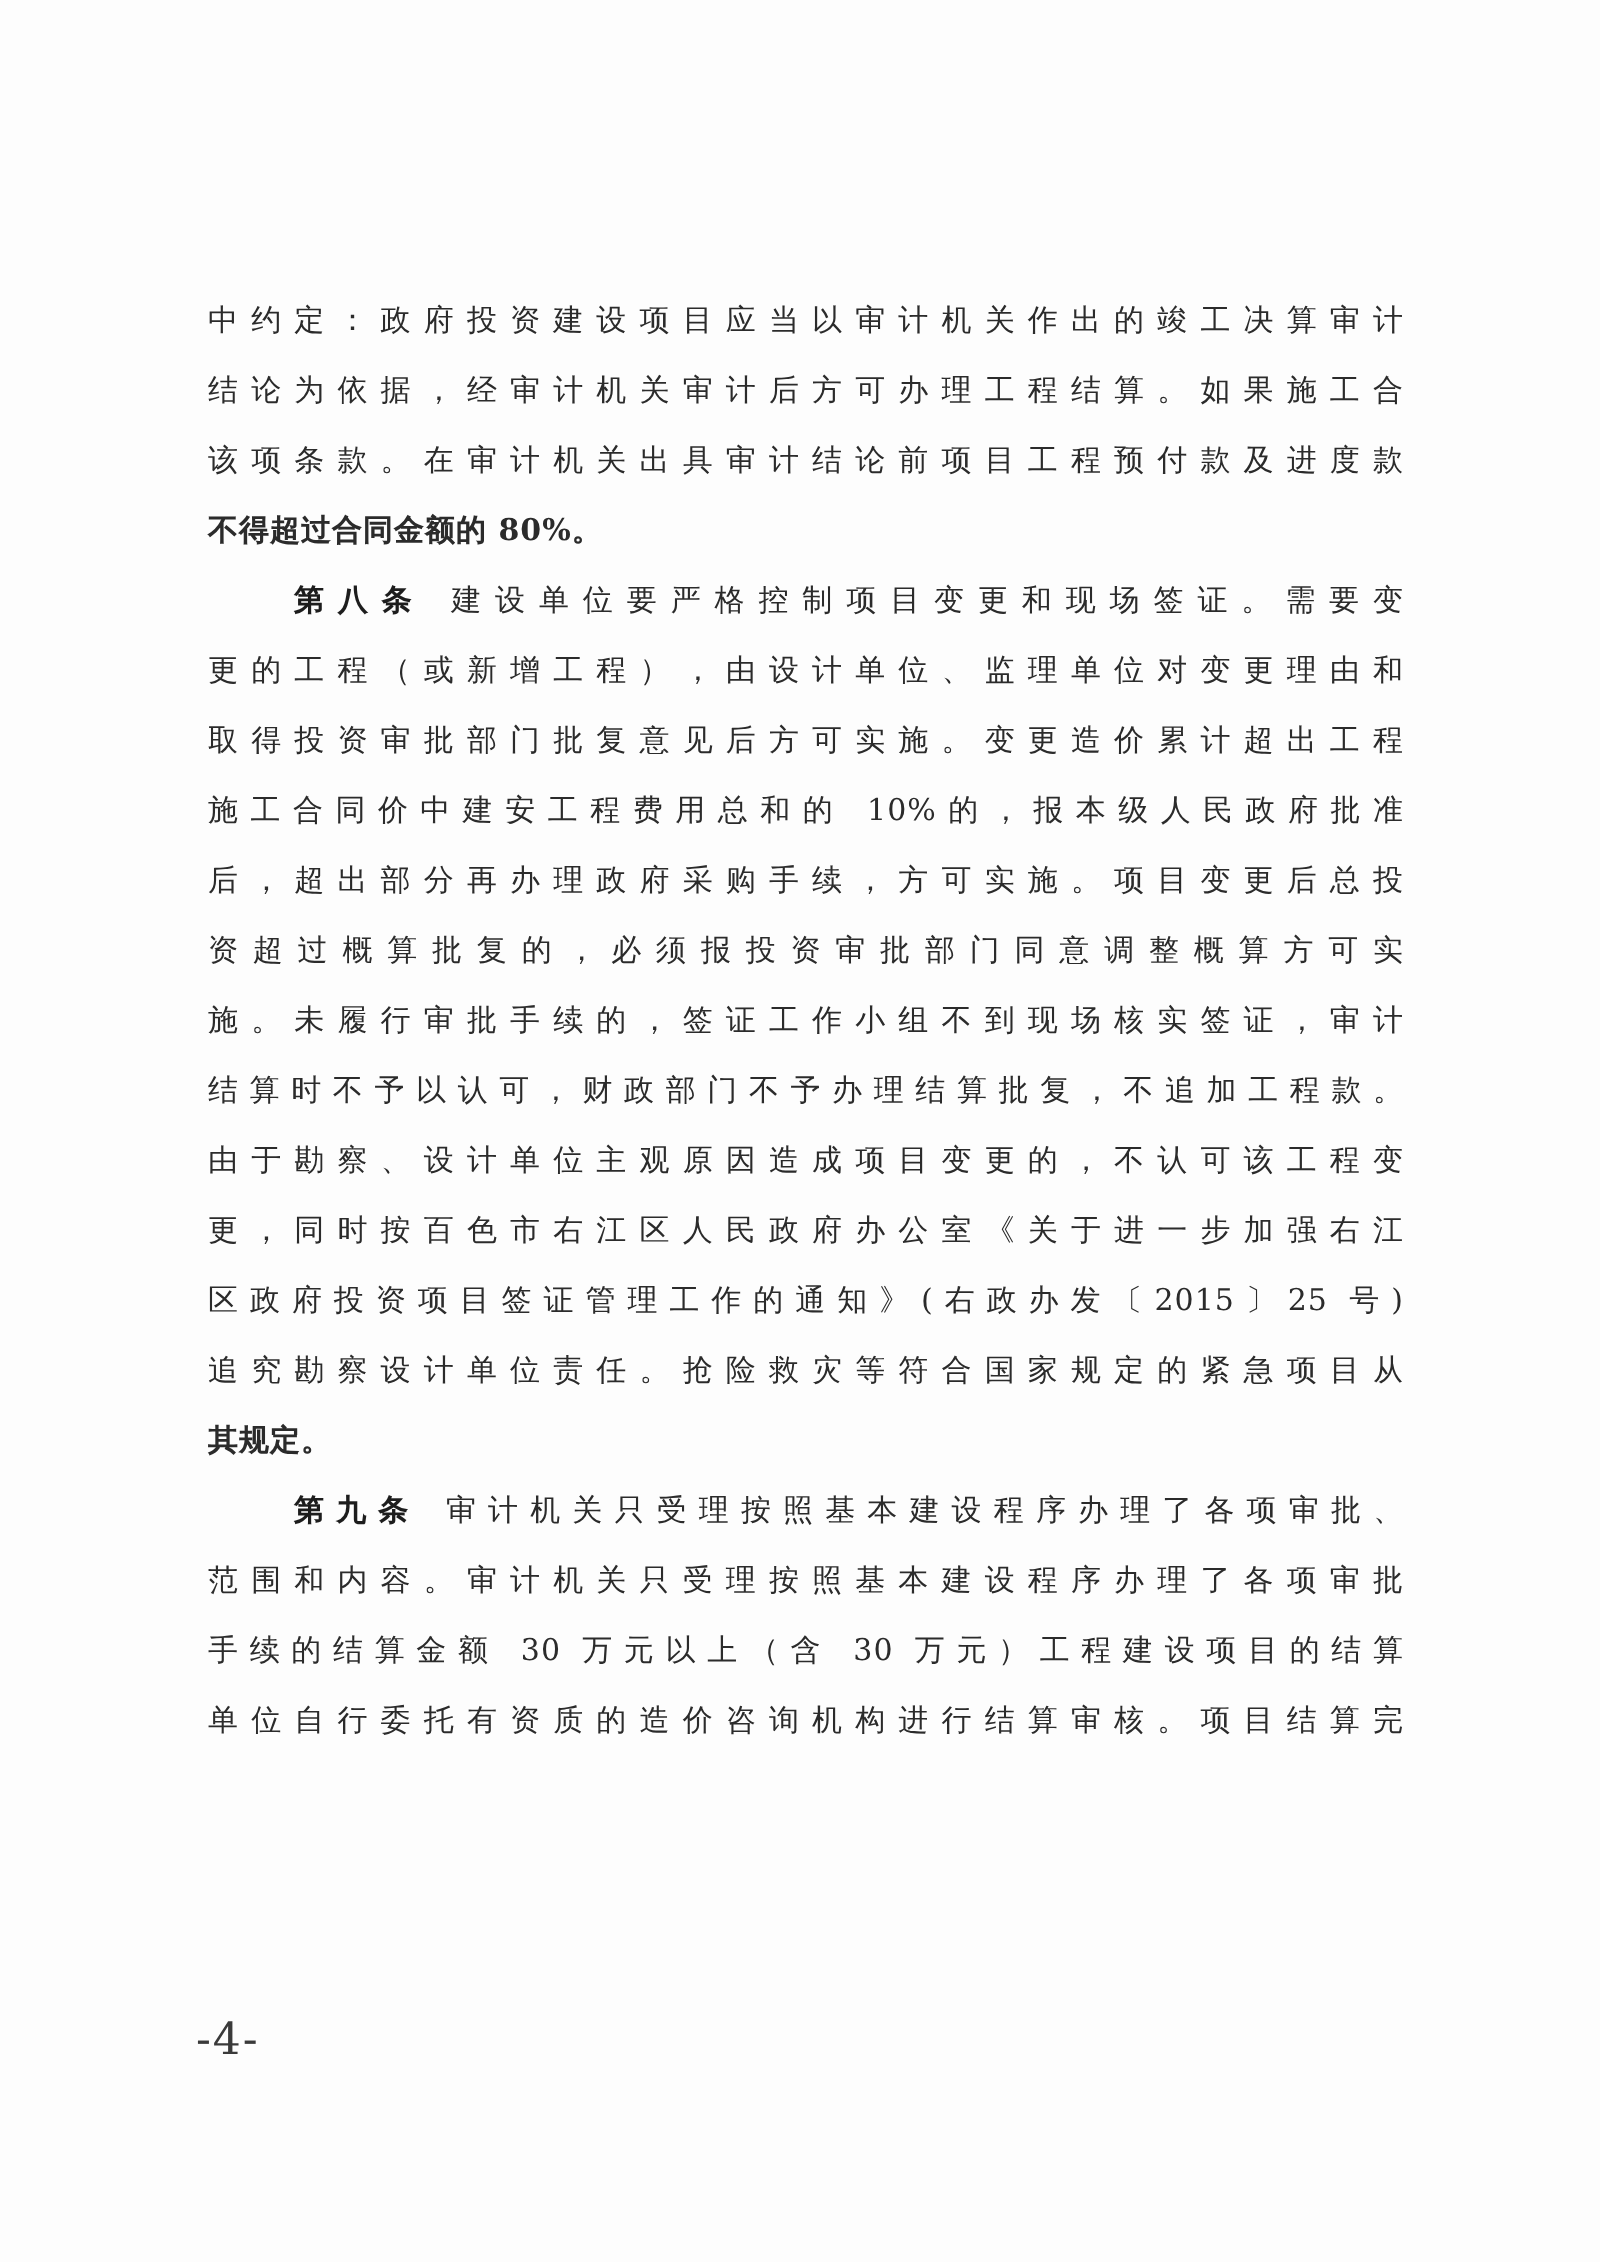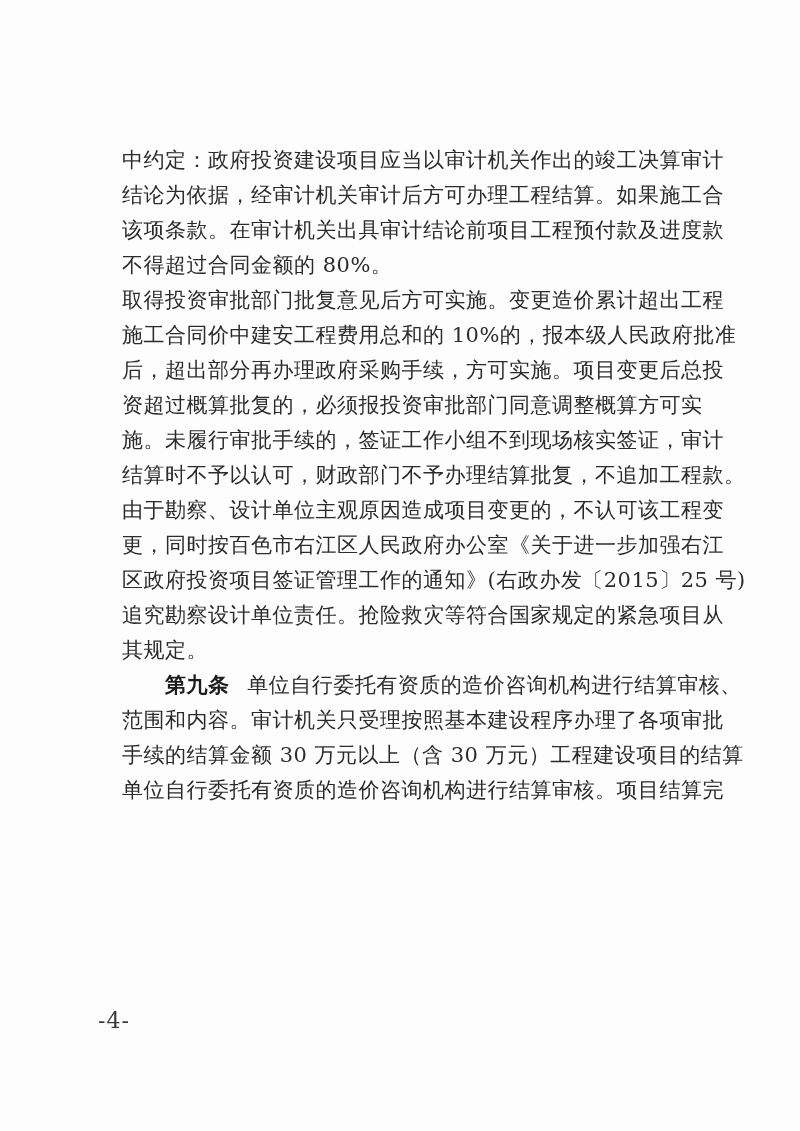--- a/index.html
+++ b/index.html
@@ -19,31 +19,31 @@
   }
   .text-block {
     position: absolute;
     left: 104px;
     top: 143px;
     width: 598px;
   }
   .line {
     height: 35px;
     line-height: 35px;
-    font-size: 21px;
+    font-size: 15px;
     letter-spacing: 0.5px;
     white-space: nowrap;
     text-align: justify;
     text-align-last: justify;
     overflow: visible;
-    margin-left: 18px;
   }
   .line.para-end {
     text-align: center;
     text-align-last: left;
+    font-weight: bold;
   }
   .line.indent {
     padding-left: 43px;
   }
   .article-no {
     font-family: "DejaVu Sans", "Liberation Sans", sans-serif;
     font-weight: 700;
     color: #1d1d1d;
     margin-right: 0.85em;
   }
@@ -61,34 +61,38 @@
 <body>
 
 <div class="page">
   <div class="text-block">
 
     <div class="line">中约定：政府投资建设项目应当以审计机关作出的竣工决算审计</div>
     <div class="line">结论为依据，经审计机关审计后方可办理工程结算。如果施工合</div>
     <div class="line">该项条款。在审计机关出具审计结论前项目工程预付款及进度款</div>
     <div class="line para-end">不得超过合同金额的 80%。</div>
 
+    <div class="line indent">
+      <span class="article-no">第八条</span><span>建设单位要严格控制项目变更和现场签证。需要变</span>
+    </div>
+    <div class="line">更的工程（或新增工程），由设计单位、监理单位对变更理由和</div>
     <div class="line">取得投资审批部门批复意见后方可实施。变更造价累计超出工程</div>
     <div class="line">施工合同价中建安工程费用总和的 10%的，报本级人民政府批准</div>
     <div class="line">后，超出部分再办理政府采购手续，方可实施。项目变更后总投</div>
     <div class="line">资超过概算批复的，必须报投资审批部门同意调整概算方可实</div>
     <div class="line">施。未履行审批手续的，签证工作小组不到现场核实签证，审计</div>
     <div class="line">结算时不予以认可，财政部门不予办理结算批复，不追加工程款。</div>
     <div class="line">由于勘察、设计单位主观原因造成项目变更的，不认可该工程变</div>
     <div class="line">更，同时按百色市右江区人民政府办公室《关于进一步加强右江</div>
     <div class="line">区政府投资项目签证管理工作的通知》(右政办发〔2015〕25 号)</div>
     <div class="line">追究勘察设计单位责任。抢险救灾等符合国家规定的紧急项目从</div>
     <div class="line para-end">其规定。</div>
 
     <div class="line indent">
-      <span class="article-no">第九条</span><span>单位自行委托有资质的造价咨询机构进行结算审核、</span>
+      <span class="article-no">第九条</span><span>审计机关只受理按照基本建设程序办理了各项审批、</span>
     </div>
     <div class="line">范围和内容。审计机关只受理按照基本建设程序办理了各项审批</div>
     <div class="line">手续的结算金额 30 万元以上（含 30 万元）工程建设项目的结算</div>
     <div class="line">单位自行委托有资质的造价咨询机构进行结算审核。项目结算完</div>
 
   </div>
 
   <div class="page-number">-4-</div>
 </div>
 

